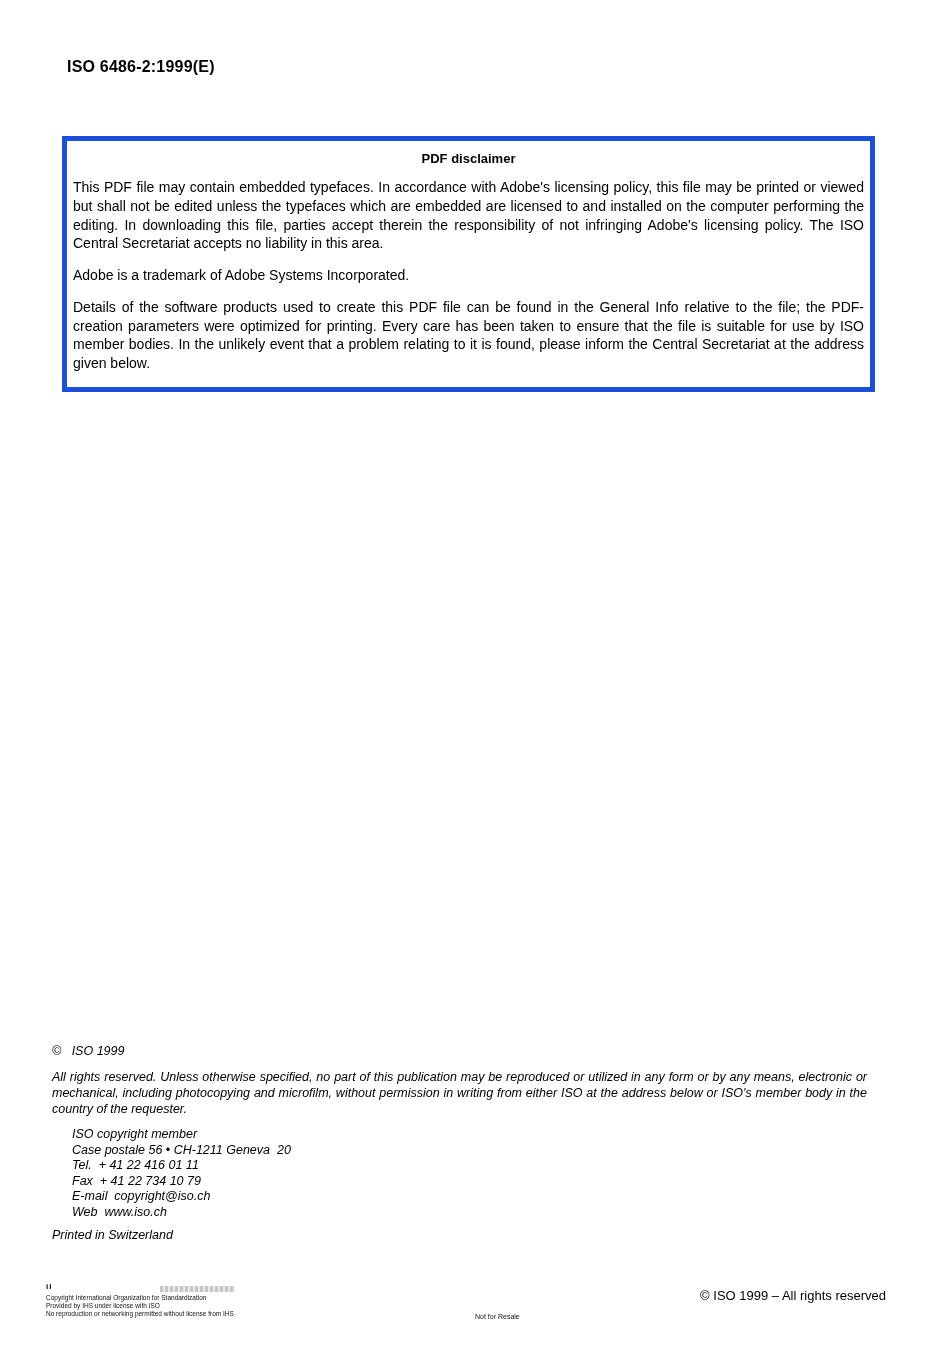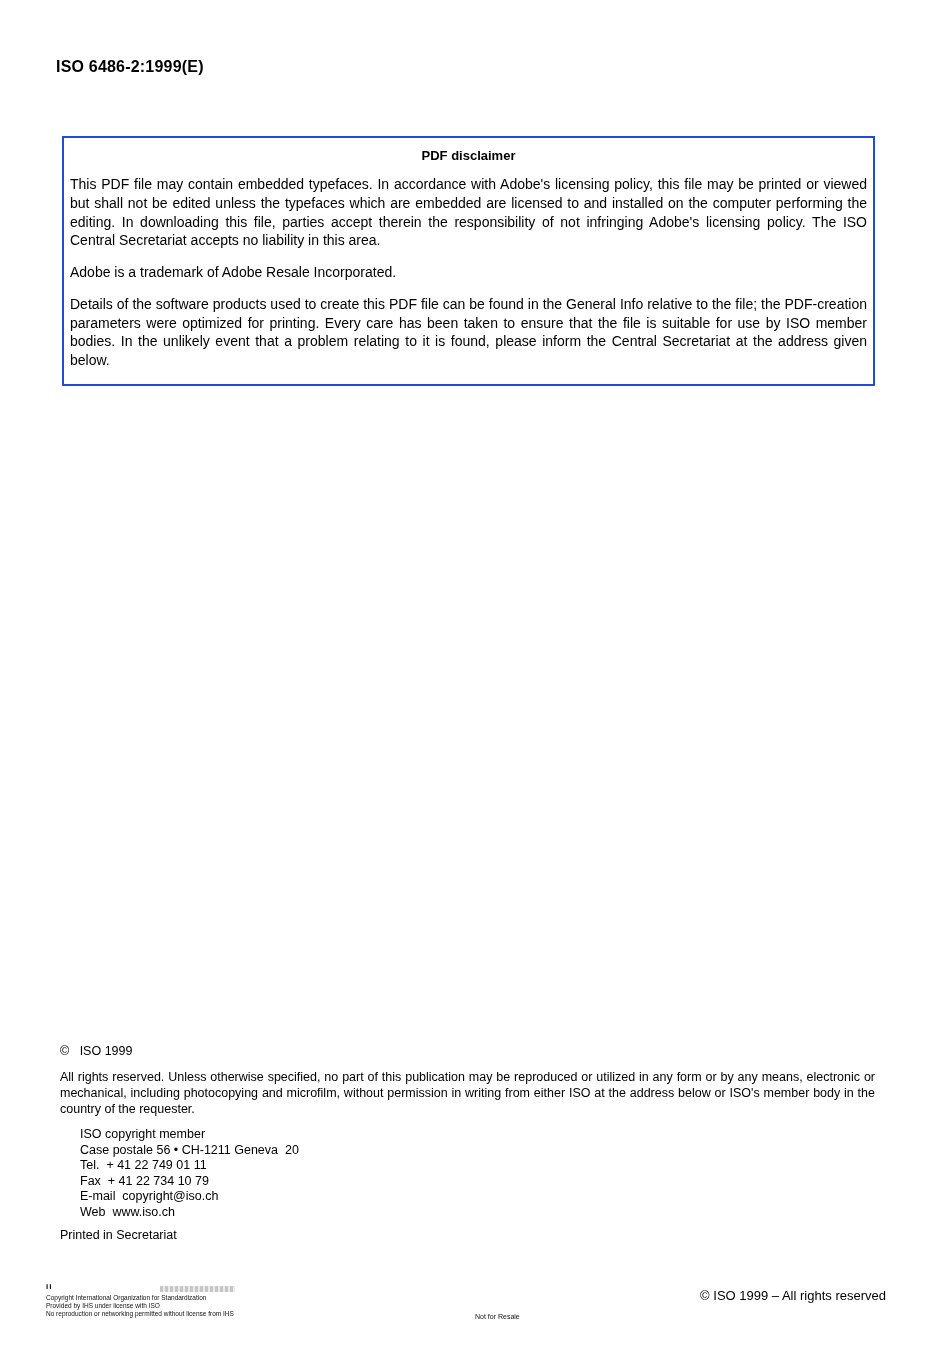--- a/index.html
+++ b/index.html
@@ -9,54 +9,55 @@
     height: 1345px;
     position: relative;
     font-family: "Liberation Sans", "DejaVu Sans", sans-serif;
     color: #000;
     overflow: hidden;
   }
   .page { position: absolute; inset: 0; }
 
   .header-code {
     position: absolute;
-    left: 56px;
+    left: 67px;
     top: 58px;
     font-size: 16px;
     font-weight: bold;
     letter-spacing: 0.2px;
   }
 
   .disclaimer-box {
     position: absolute;
     left: 62px;
     top: 136px;
     width: 813px;
-    border: 2px solid #1d4ed8;
+    border: 5px solid #1d4ed8;
     padding: 8px 6px 12px 6px;
   }
   .box-title {
     text-align: center;
     font-weight: bold;
     font-size: 13px;
     margin: 2px 0 12px 0;
   }
   .disclaimer-box p {
     font-size: 14px;
     line-height: 1.34;
     text-align: justify;
     margin: 0 0 13px 0;
   }
   .disclaimer-box p:last-child { margin-bottom: 2px; }
 
   .copyright-section {
     position: absolute;
-    left: 60px;
+    left: 52px;
     top: 1044px;
     width: 815px;
+    font-style: italic;
   }
   .copy-line {
     font-size: 12.5px;
     white-space: pre;
     margin-bottom: 12px;
   }
   .rights {
     font-size: 12.5px;
     line-height: 1.26;
     text-align: justify;
@@ -123,36 +124,36 @@
 </head>
 <body>
 
 <div class="page">
 
   <div class="header-code">ISO 6486-2:1999(E)</div>
 
   <div class="disclaimer-box">
     <div class="box-title">PDF disclaimer</div>
     <p>This PDF file may contain embedded typefaces. In accordance with Adobe's licensing policy, this file may be printed or viewed but shall not be edited unless the typefaces which are embedded are licensed to and installed on the computer performing the editing. In downloading this file, parties accept therein the responsibility of not infringing Adobe's licensing policy. The ISO Central Secretariat accepts no liability in this area.</p>
-    <p>Adobe is a trademark of Adobe Resale Incorporated.</p>
+    <p>Adobe is a trademark of Adobe Systems Incorporated.</p>
     <p>Details of the software products used to create this PDF file can be found in the General Info relative to the file; the PDF-creation parameters were optimized for printing. Every care has been taken to ensure that the file is suitable for use by ISO member bodies. In the unlikely event that a problem relating to it is found, please inform the Central Secretariat at the address given below.</p>
   </div>
 
   <div class="copyright-section">
     <div class="copy-line">©   ISO 1999</div>
     <p class="rights">All rights reserved. Unless otherwise specified, no part of this publication may be reproduced or utilized in any form or by any means, electronic or mechanical, including photocopying and microfilm, without permission in writing from either ISO at the address below or ISO's member body in the country of the requester.</p>
     <div class="address">
       <div>ISO copyright member</div>
       <div>Case postale 56 • CH-1211 Geneva  20</div>
-      <div>Tel.  + 41 22 749 01 11</div>
+      <div>Tel.  + 41 22 416 01 11</div>
       <div>Fax  + 41 22 734 10 79</div>
       <div>E-mail  copyright@iso.ch</div>
       <div>Web  www.iso.ch</div>
     </div>
-    <div class="printed">Printed in Secretariat</div>
+    <div class="printed">Printed in Switzerland</div>
   </div>
 
   <div class="footer-left">
     <div class="page-number">ii</div>
     <div class="ihs-lines">
       <div>Copyright International Organization for Standardization</div>
       <div>Provided by IHS under license with ISO</div>
       <div>No reproduction or networking permitted without license from IHS</div>
     </div>
   </div>

